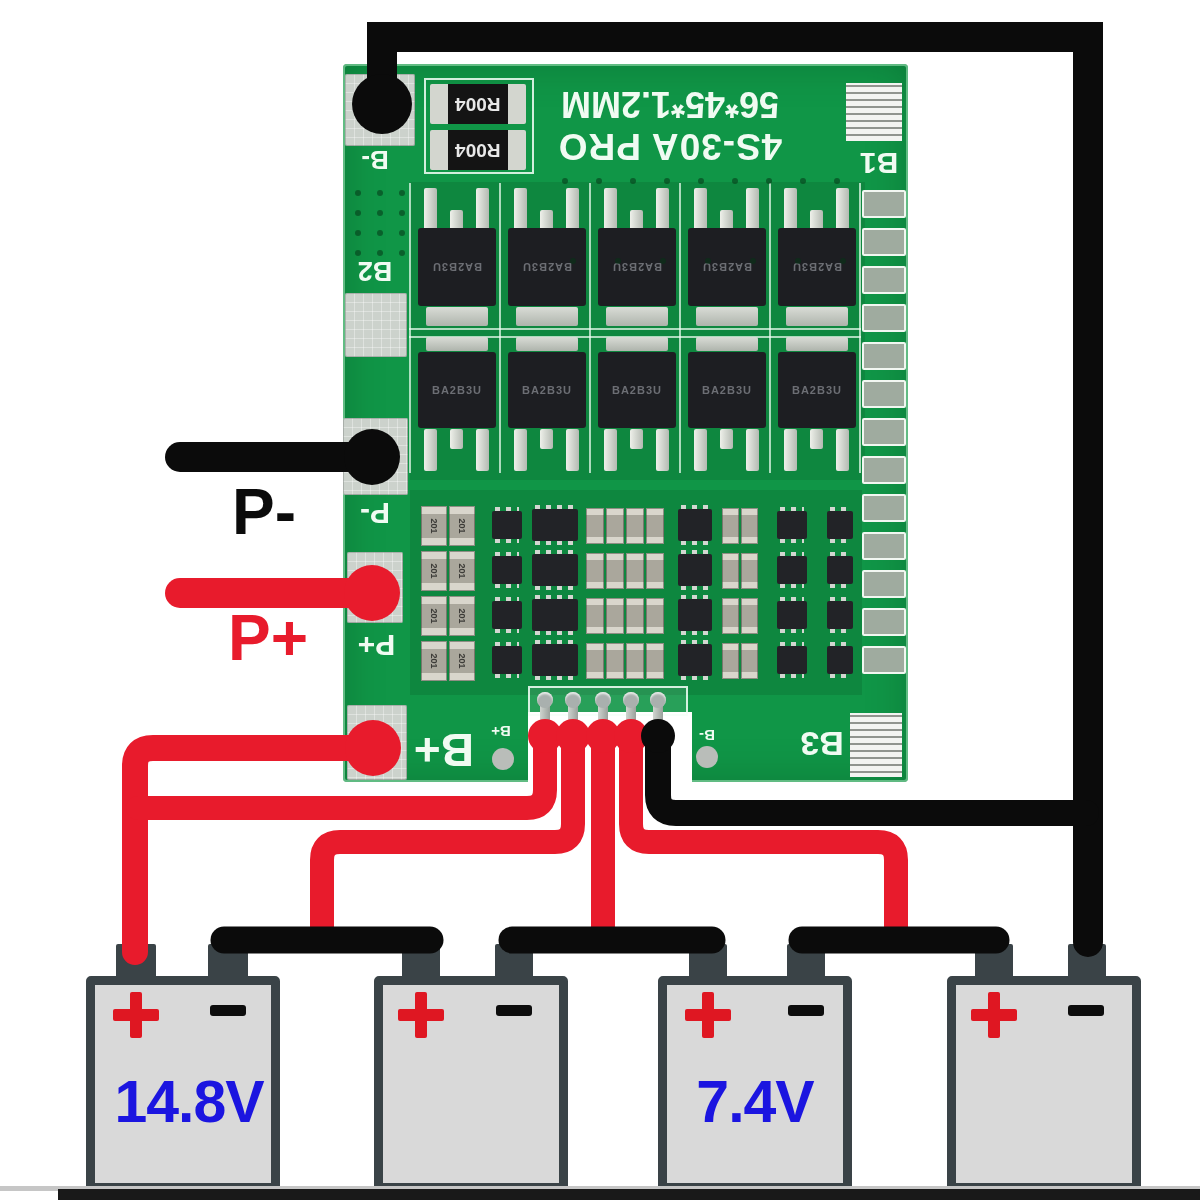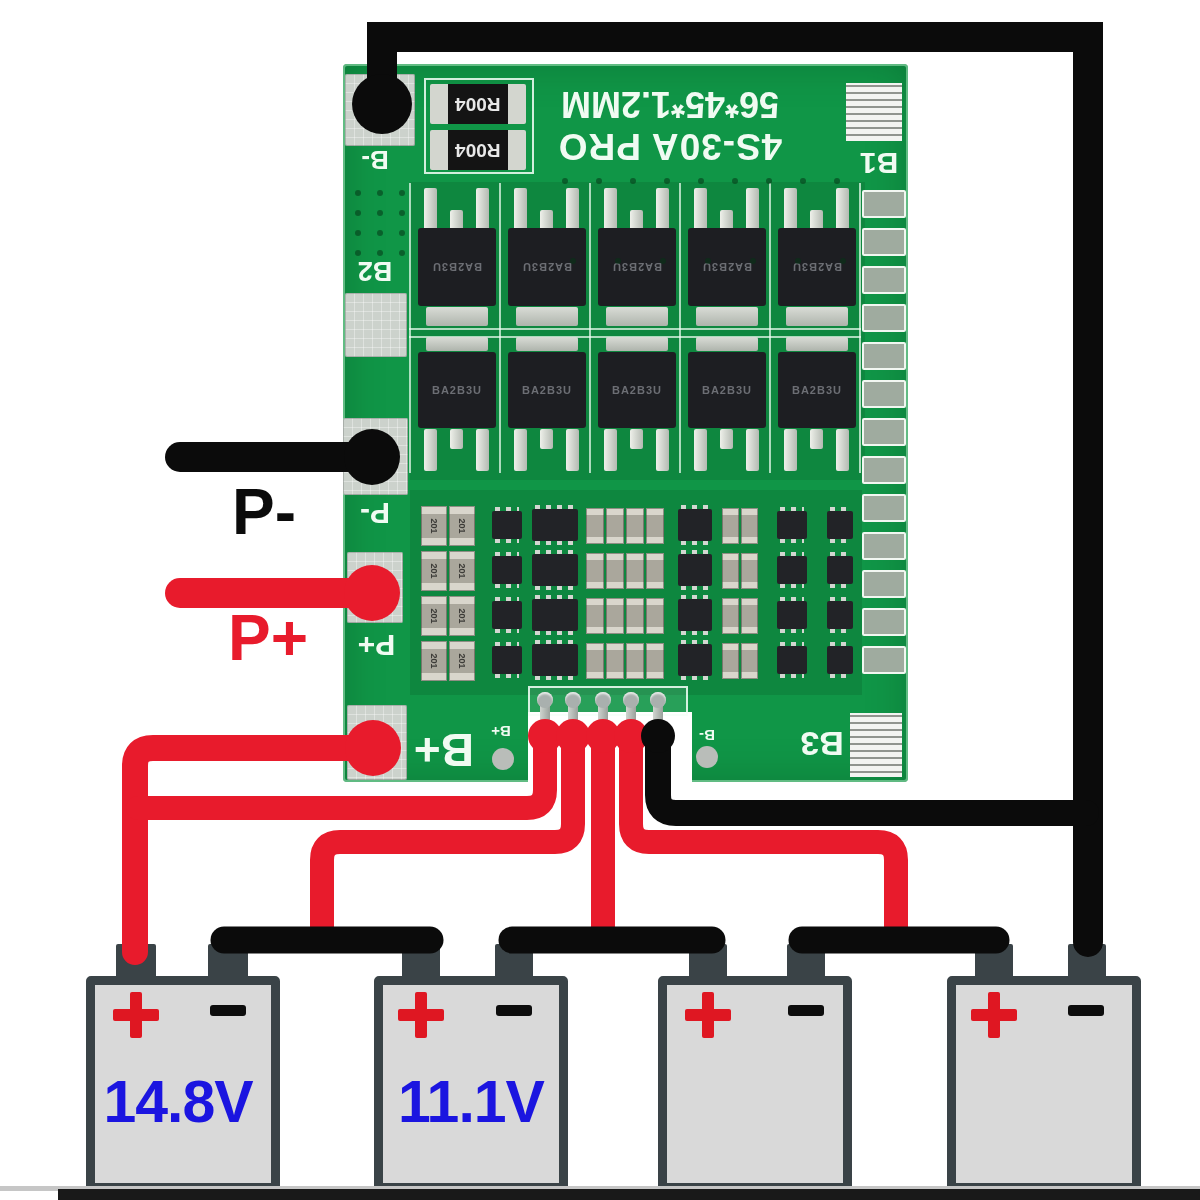--- a/index.html
+++ b/index.html
@@ -319,22 +319,22 @@
   <div class="terminal" style="left:689px;width:38px;"></div>
   <div class="terminal" style="left:787px;width:38px;"></div>
   <div class="terminal" style="left:975px;width:38px;"></div>
   <div class="terminal" style="left:1068px;width:38px;"></div>
 
   <div class="battery" style="left:86px;"></div>
   <div class="battery" style="left:374px;"></div>
   <div class="battery" style="left:658px;"></div>
   <div class="battery" style="left:947px;"></div>
 
-  <div class="vlabel" style="left:81px;">14.8V</div>
-  <div class="vlabel" style="left:374px;">11.1V</div>
+  <div class="vlabel" style="left:92px;">14.8V</div>
+  <div class="vlabel" style="left:658px;">7.4V</div>
 
   <div id="symbols">
       <div class="symplus" style="left: 113px; top: 992px; width: 46px; height: 46px;">
         <i style="left: 17px; top: 0px; width: 12px; height: 46px;"></i>
         <i style="left: 0px; top: 17px; width: 46px; height: 12px;"></i>
       </div>
       <div class="symplus" style="left: 398px; top: 992px; width: 46px; height: 46px;">
         <i style="left: 17px; top: 0px; width: 12px; height: 46px;"></i>
         <i style="left: 0px; top: 17px; width: 46px; height: 12px;"></i>
       </div>

